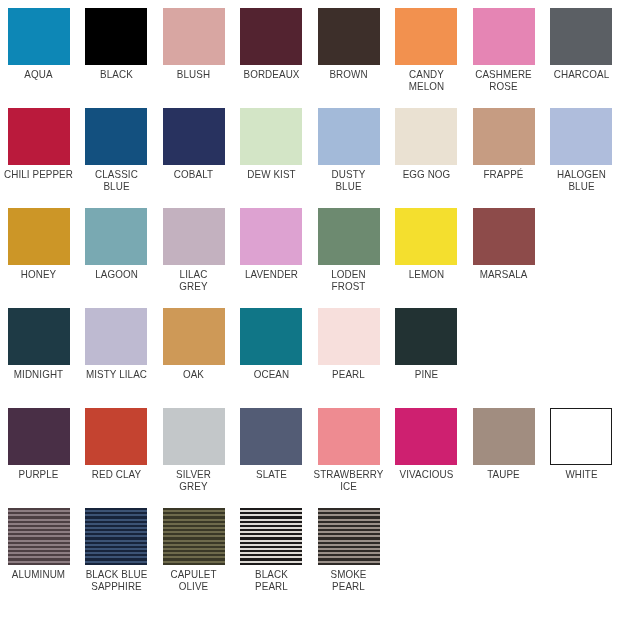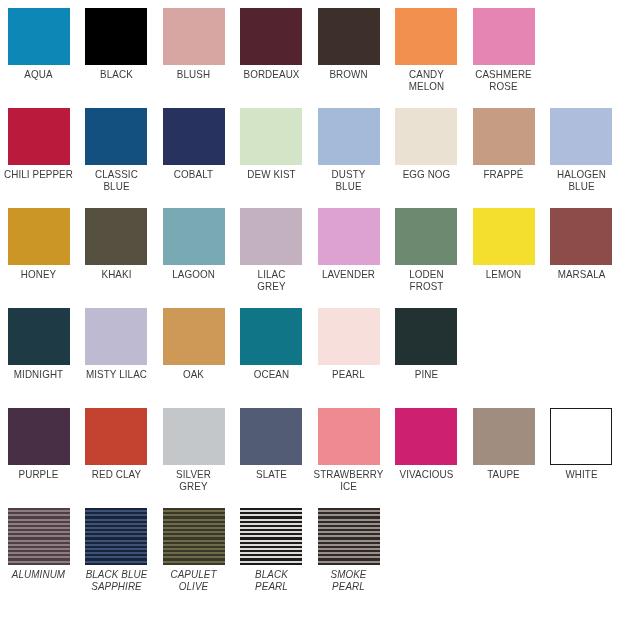--- a/index.html
+++ b/index.html
@@ -22,21 +22,21 @@
     height: 620px;
     box-sizing: border-box;
   }
 
   .swatch-row {
     display: flex;
     width: 620px;
     height: 100px;
     box-sizing: border-box;
   }
-  .swatch-row.last-row { height: 120px; font-style: italic; }
+  .swatch-row.last-row { height: 120px; }
 
   .swatch-cell {
     width: 77.5px;
     box-sizing: border-box;
     display: flex;
     flex-direction: column;
     align-items: center;
     padding-top: 8px;
   }
 
@@ -94,20 +94,24 @@
       <div class="swatch-cell">
         <div class="swatch-chip" style="background: rgb(242, 145, 79);"></div>
         <div class="swatch-label">CANDY
 MELON</div>
       </div>
       <div class="swatch-cell">
         <div class="swatch-chip" style="background: rgb(229, 133, 180);"></div>
         <div class="swatch-label">CASHMERE
 ROSE</div>
       </div>
+      <div class="swatch-cell">
+        <div class="swatch-chip" style="background: rgb(91, 95, 100);"></div>
+        <div class="swatch-label">CHARCOAL</div>
+      </div>
     </div>
     <div class="swatch-row">
       <div class="swatch-cell">
         <div class="swatch-chip" style="background: rgb(186, 26, 60);"></div>
         <div class="swatch-label">CHILI PEPPER</div>
       </div>
       <div class="swatch-cell">
         <div class="swatch-chip" style="background: rgb(19, 80, 127);"></div>
         <div class="swatch-label">CLASSIC
 BLUE</div>
@@ -138,24 +142,20 @@
         <div class="swatch-label">HALOGEN
 BLUE</div>
       </div>
     </div>
     <div class="swatch-row">
       <div class="swatch-cell">
         <div class="swatch-chip" style="background: rgb(204, 150, 39);"></div>
         <div class="swatch-label">HONEY</div>
       </div>
       <div class="swatch-cell">
-        <div class="swatch-chip" style="background: rgb(85, 80, 63);"></div>
-        <div class="swatch-label">KHAKI</div>
-      </div>
-      <div class="swatch-cell">
         <div class="swatch-chip" style="background: rgb(121, 169, 178);"></div>
         <div class="swatch-label">LAGOON</div>
       </div>
       <div class="swatch-cell">
         <div class="swatch-chip" style="background: rgb(195, 177, 191);"></div>
         <div class="swatch-label">LILAC
 GREY</div>
       </div>
       <div class="swatch-cell">
         <div class="swatch-chip" style="background: rgb(221, 162, 209);"></div>

